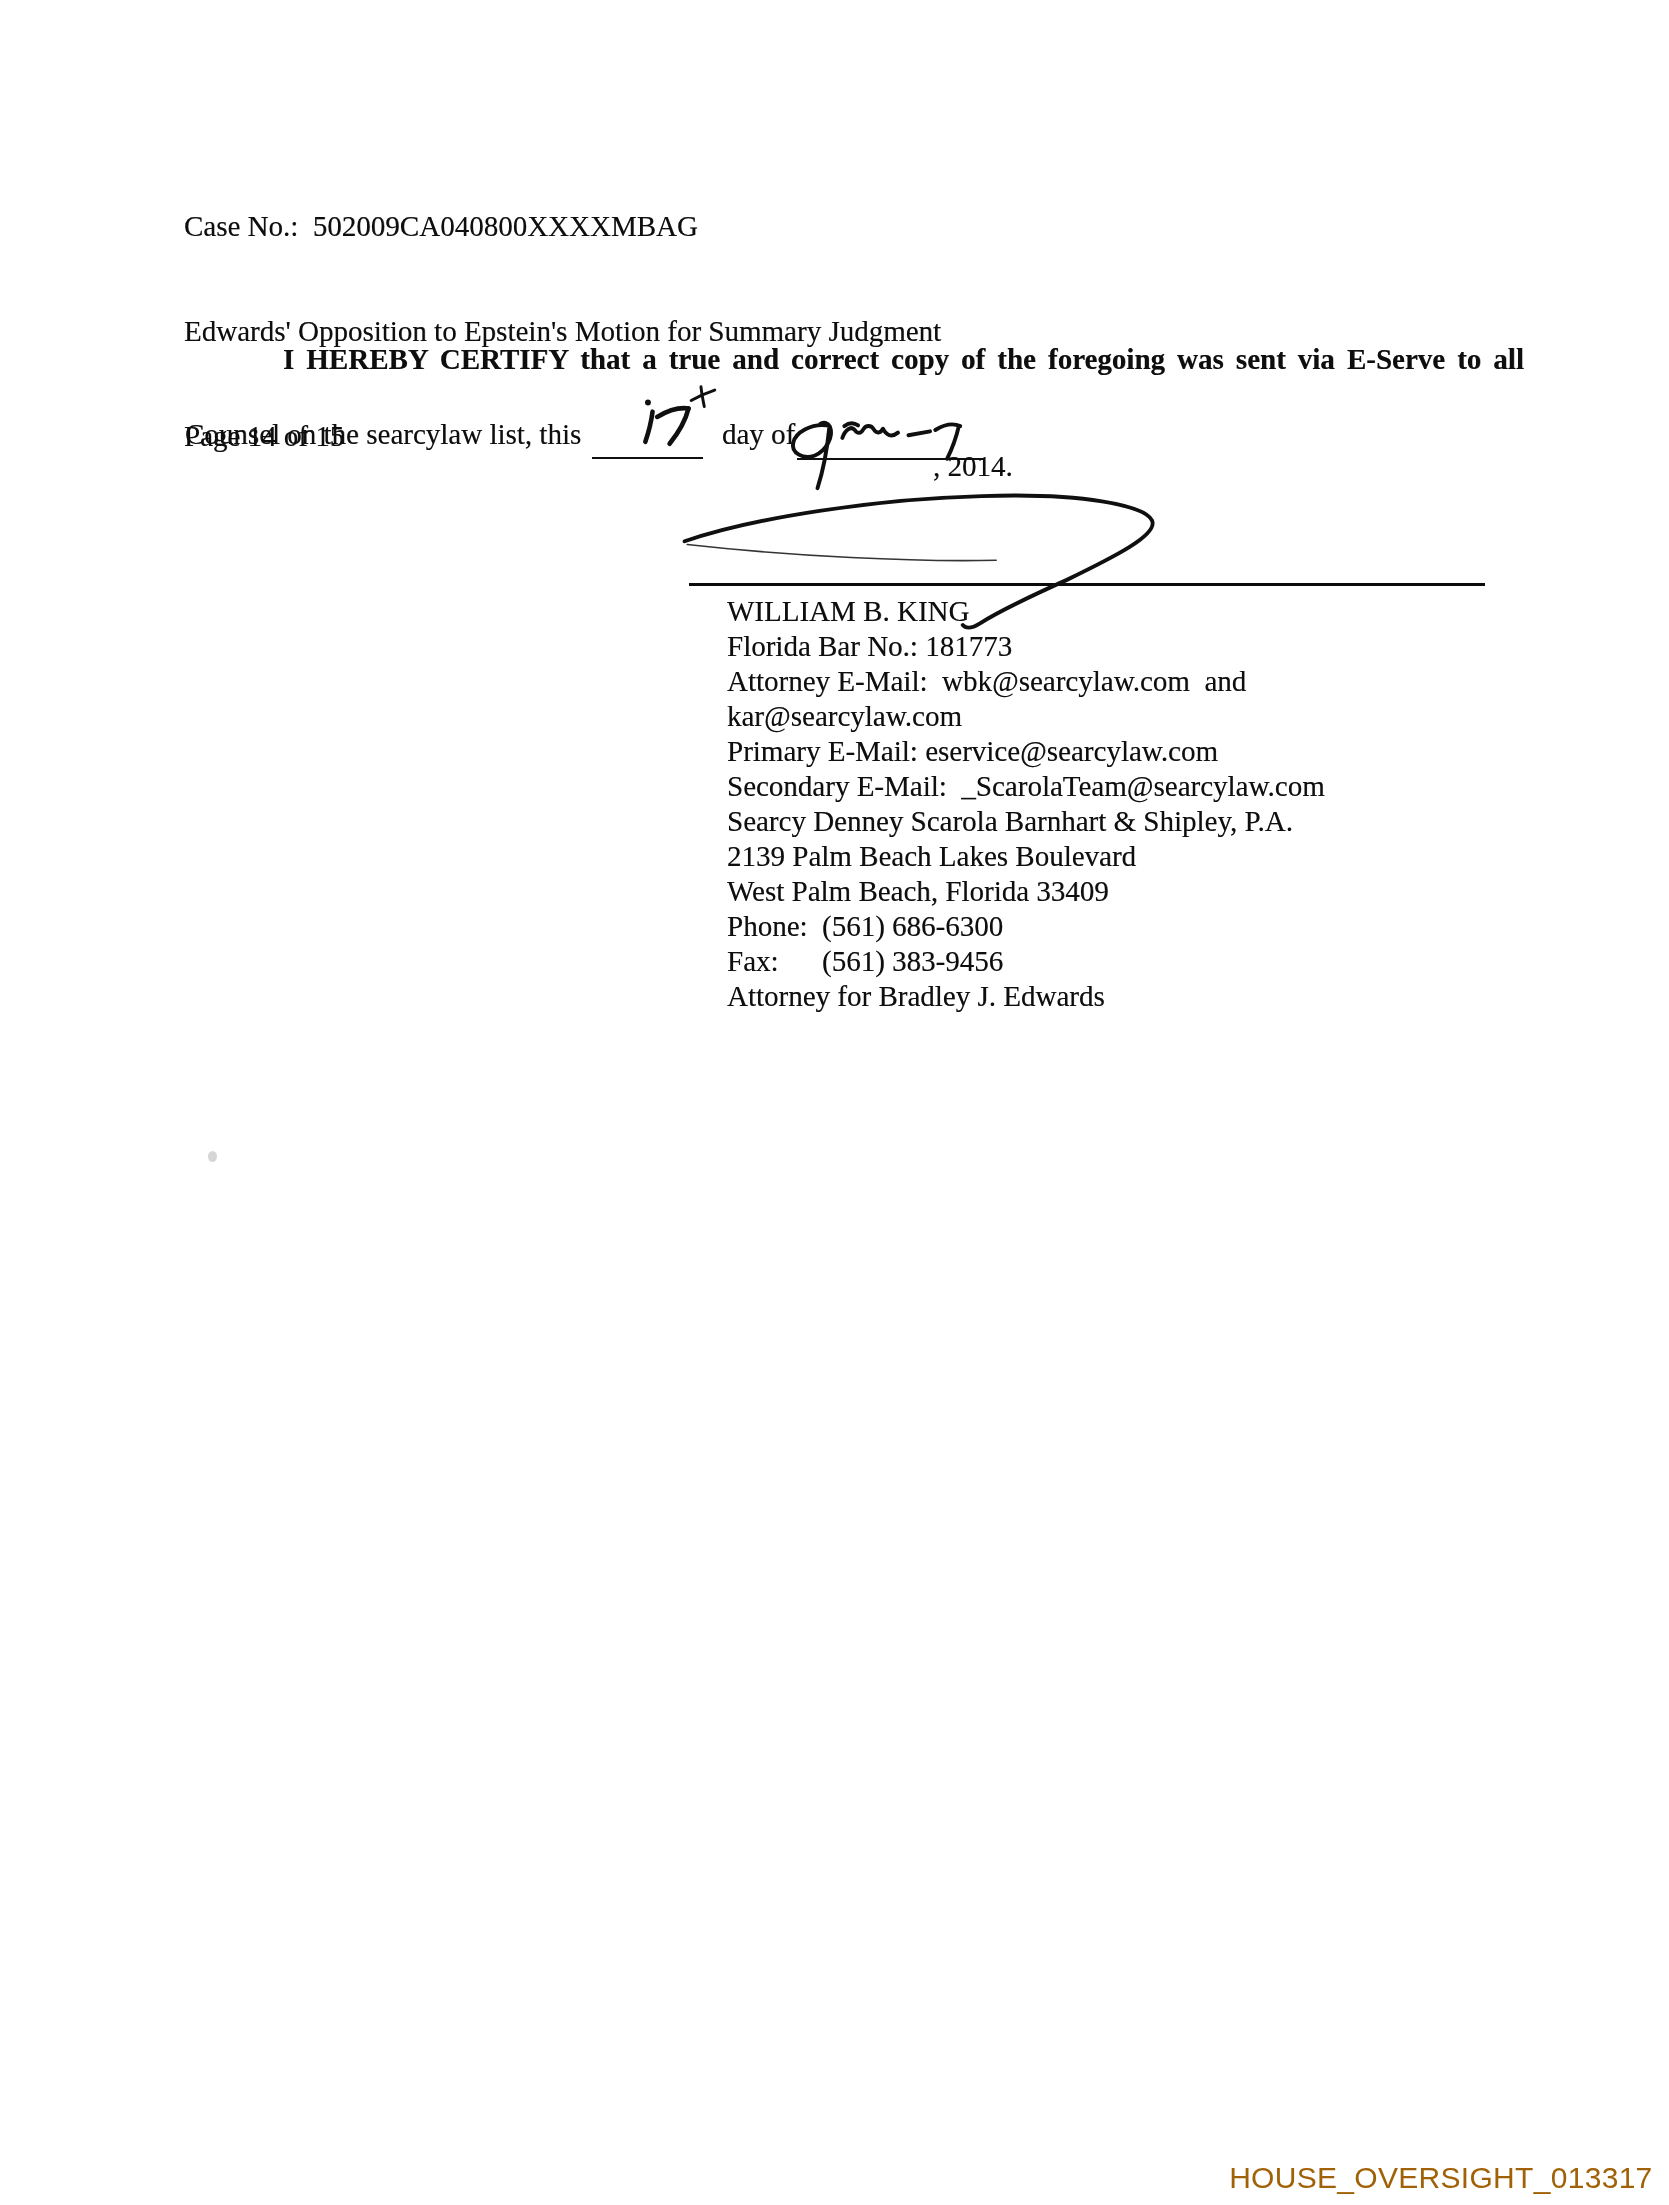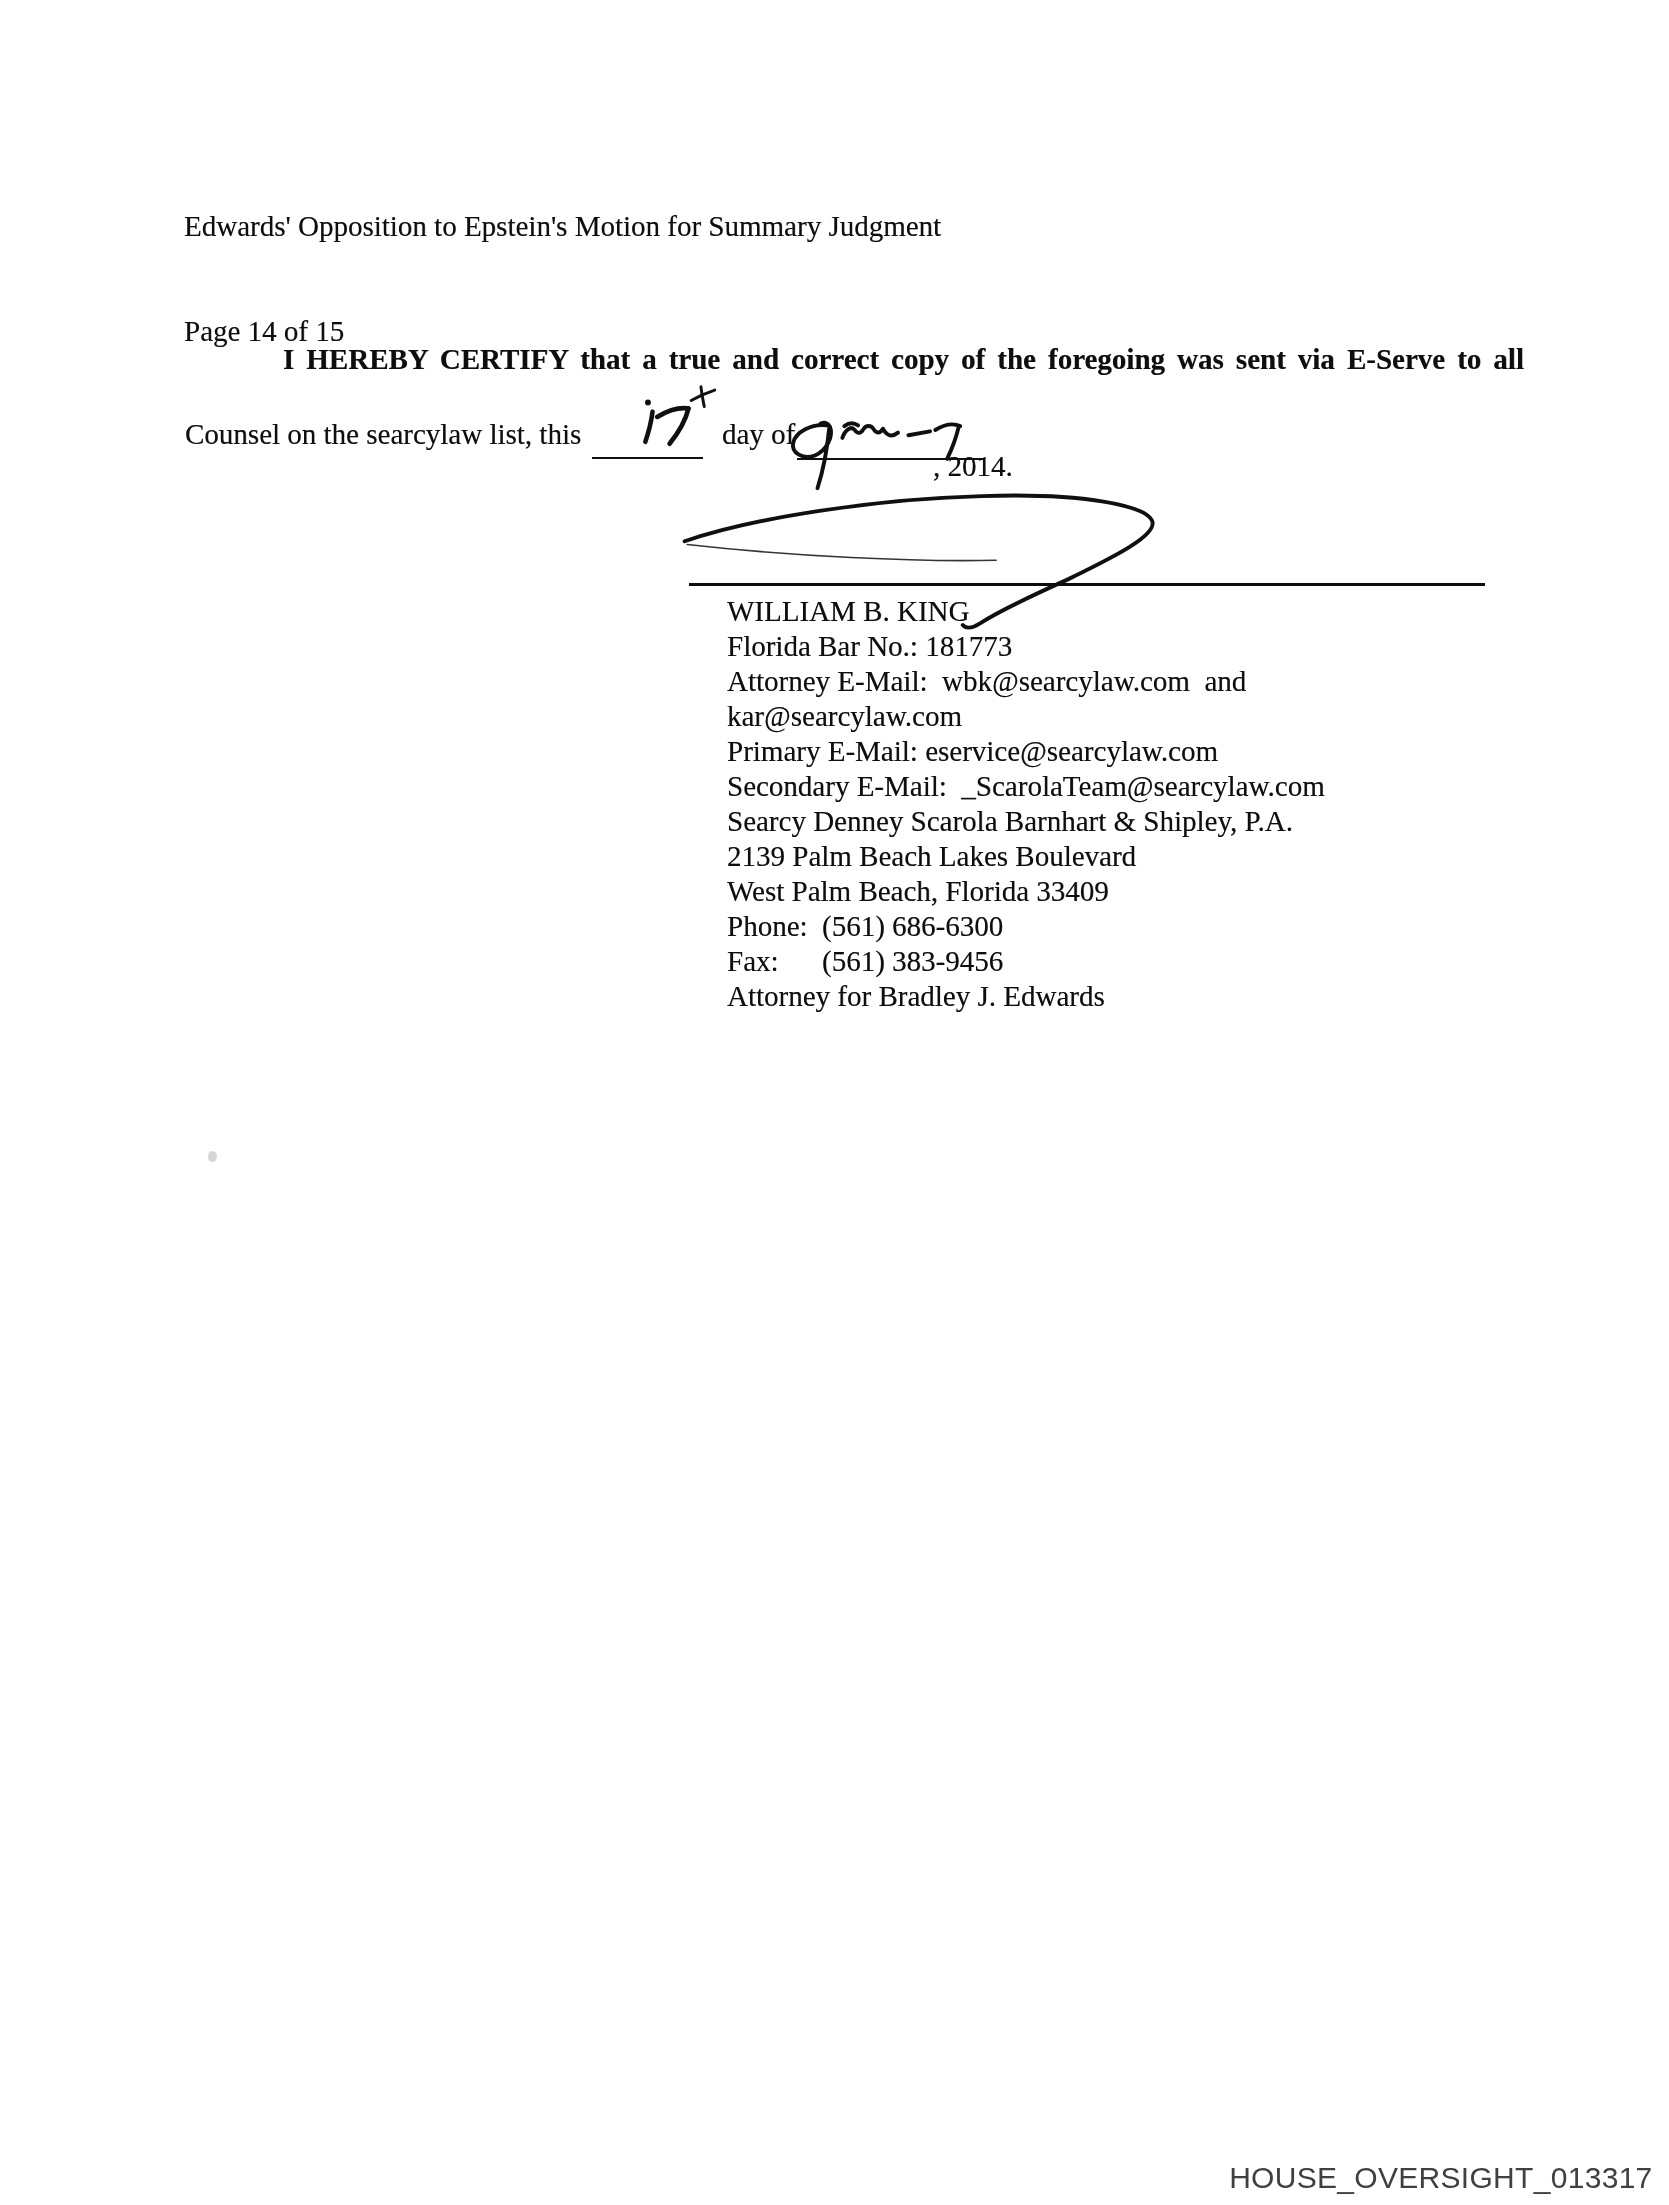--- a/index.html
+++ b/index.html
@@ -43,36 +43,37 @@
   .ink-overlay{
     position:absolute;left:0;top:0;width:1669px;height:2205px;
     pointer-events:none;
   }
   .watermark{
     position:absolute;
     right:16.4px;top:2161px;
     font-family:"Liberation Sans", sans-serif;
     font-size:30px;
     letter-spacing:0.3px;
-    color:#404040;
+    color:#a16207;
     white-space:pre;
   }
   .scan-speck{
     position:absolute;
     left:208px;top:1151px;width:9.2px;height:10.5px;
     background:#b5b5b5;opacity:0.55;border-radius:50%;
     filter:blur(0.7px);
   }
 </style>
 </head>
 <body>
 
 <div class="page">
 
   <div class="abs serif-text header-block">
+    <div>Case No.:  502009CA040800XXXXMBAG</div>
     <div>Edwards' Opposition to Epstein's Motion for Summary Judgment</div>
     <div>Page 14 of 15</div>
   </div>
 
   <div class="abs serif-text cert-line1">I HEREBY CERTIFY that a true and correct copy of the foregoing was sent via E-Serve to all</div>
 
   <div class="abs serif-text cert-piece" style="left:185px;">Counsel on the searcylaw list, this</div>
 
   <div class="blank-line" style="left:592px;top:457px;width:111px;"></div>
 

